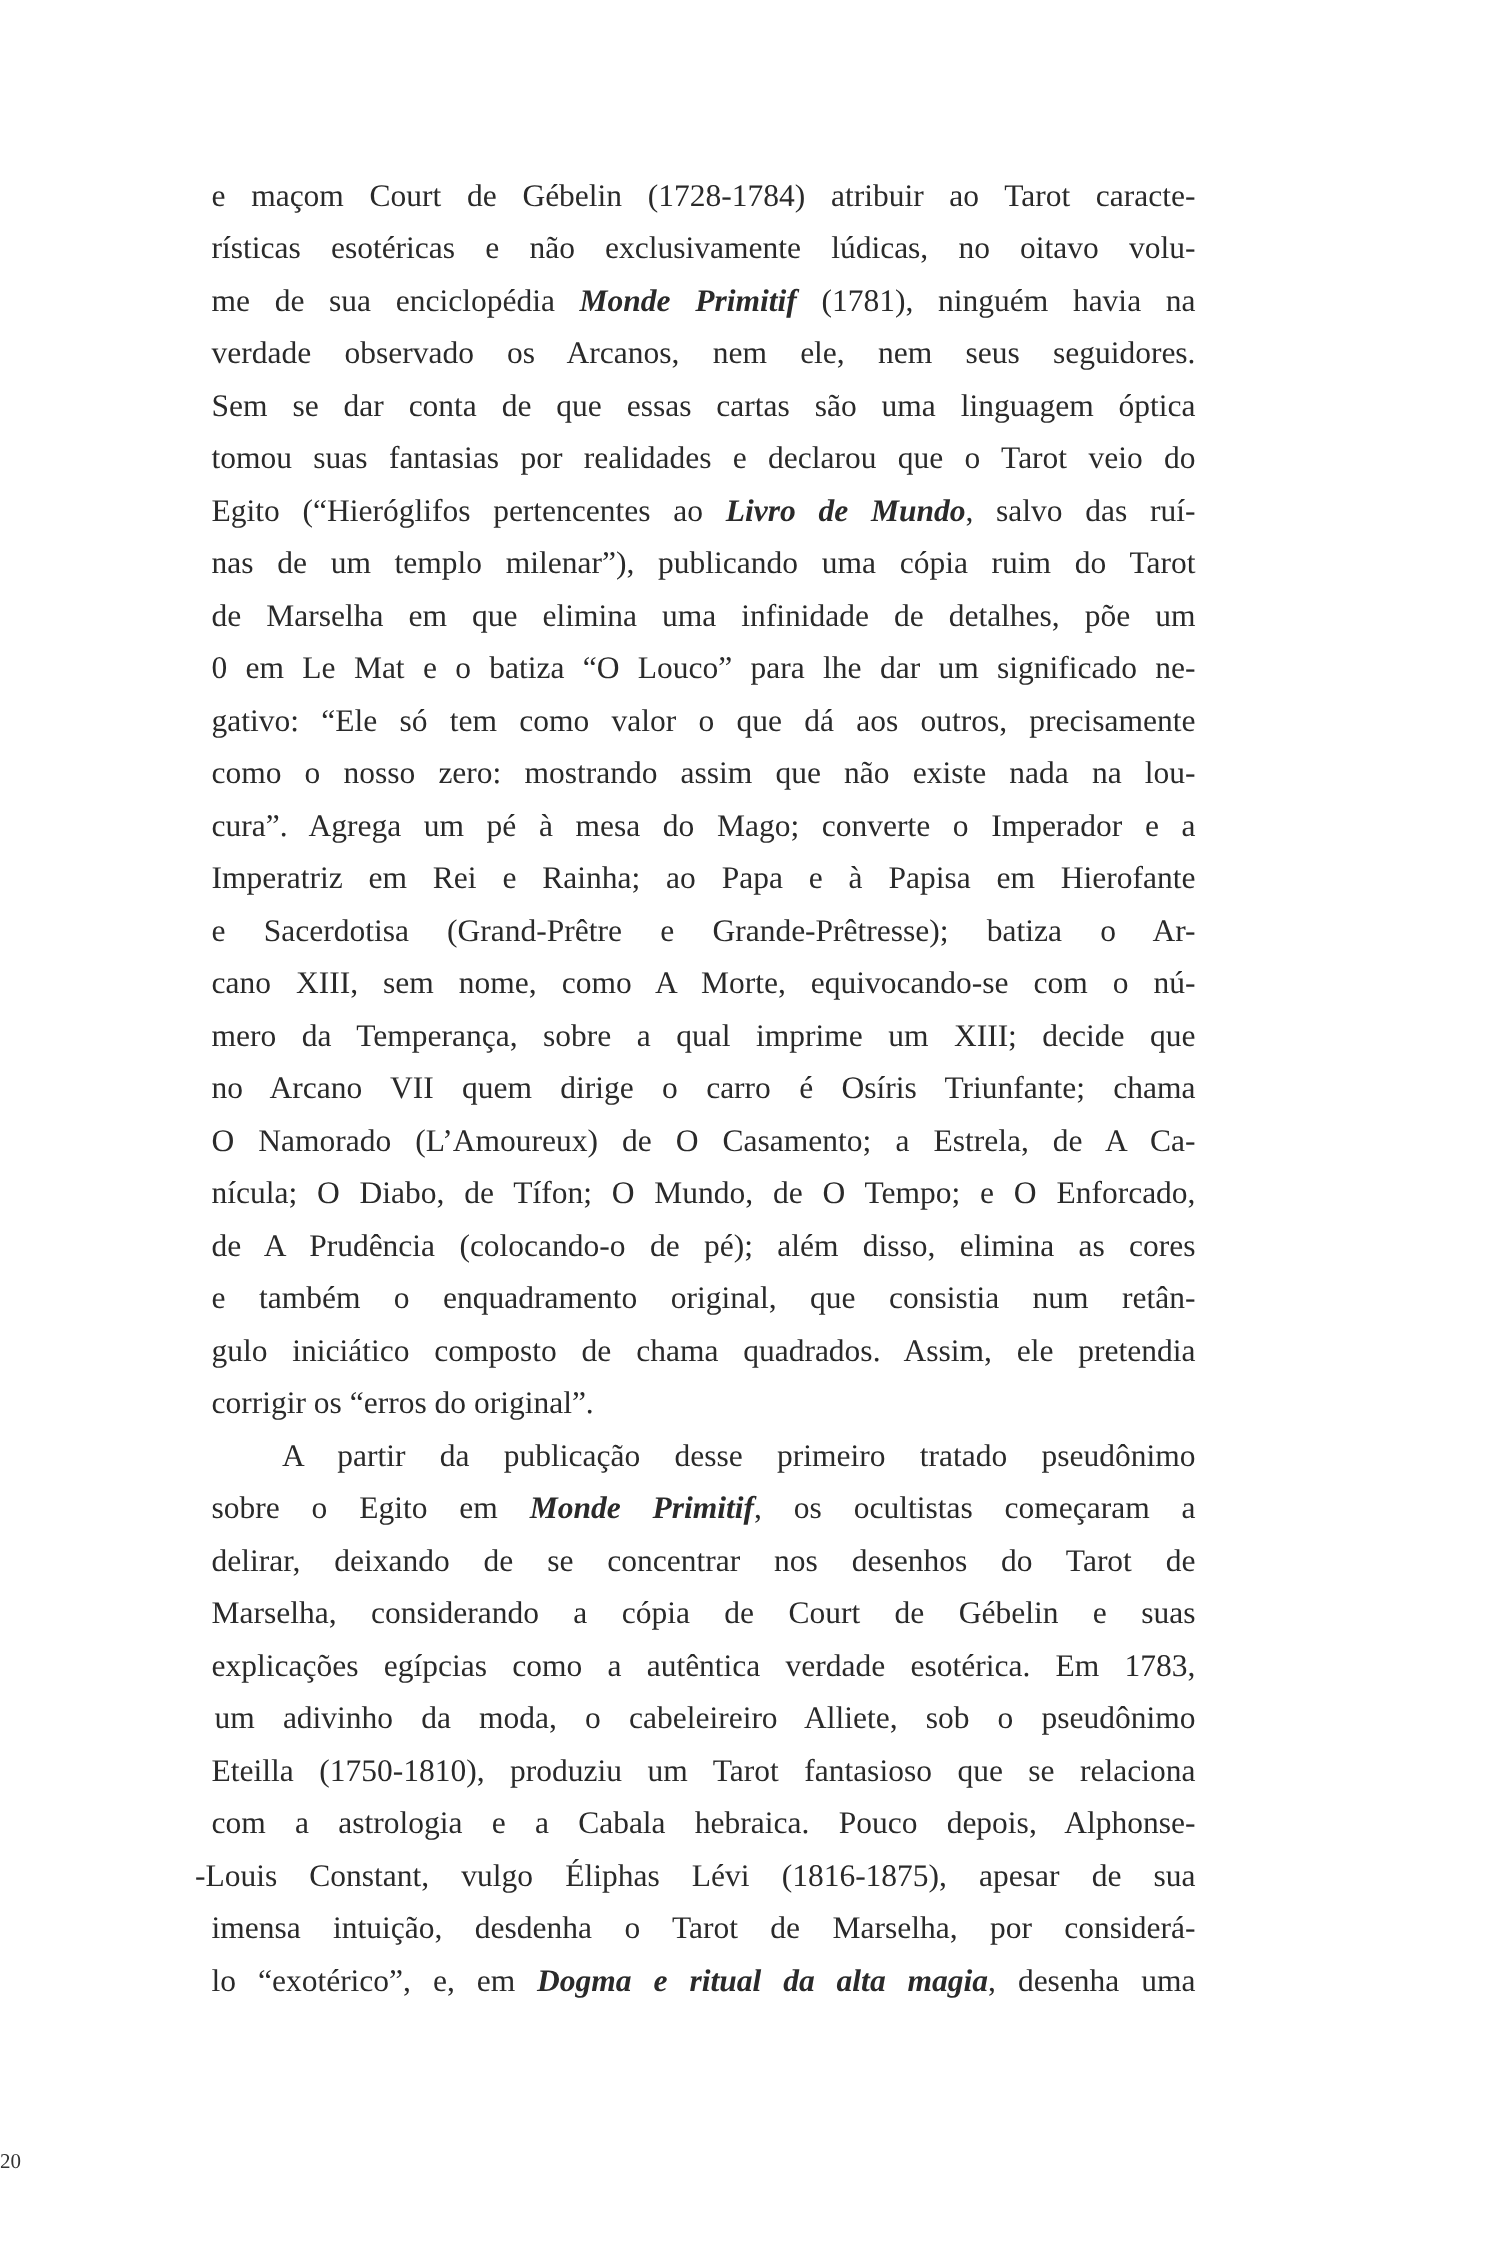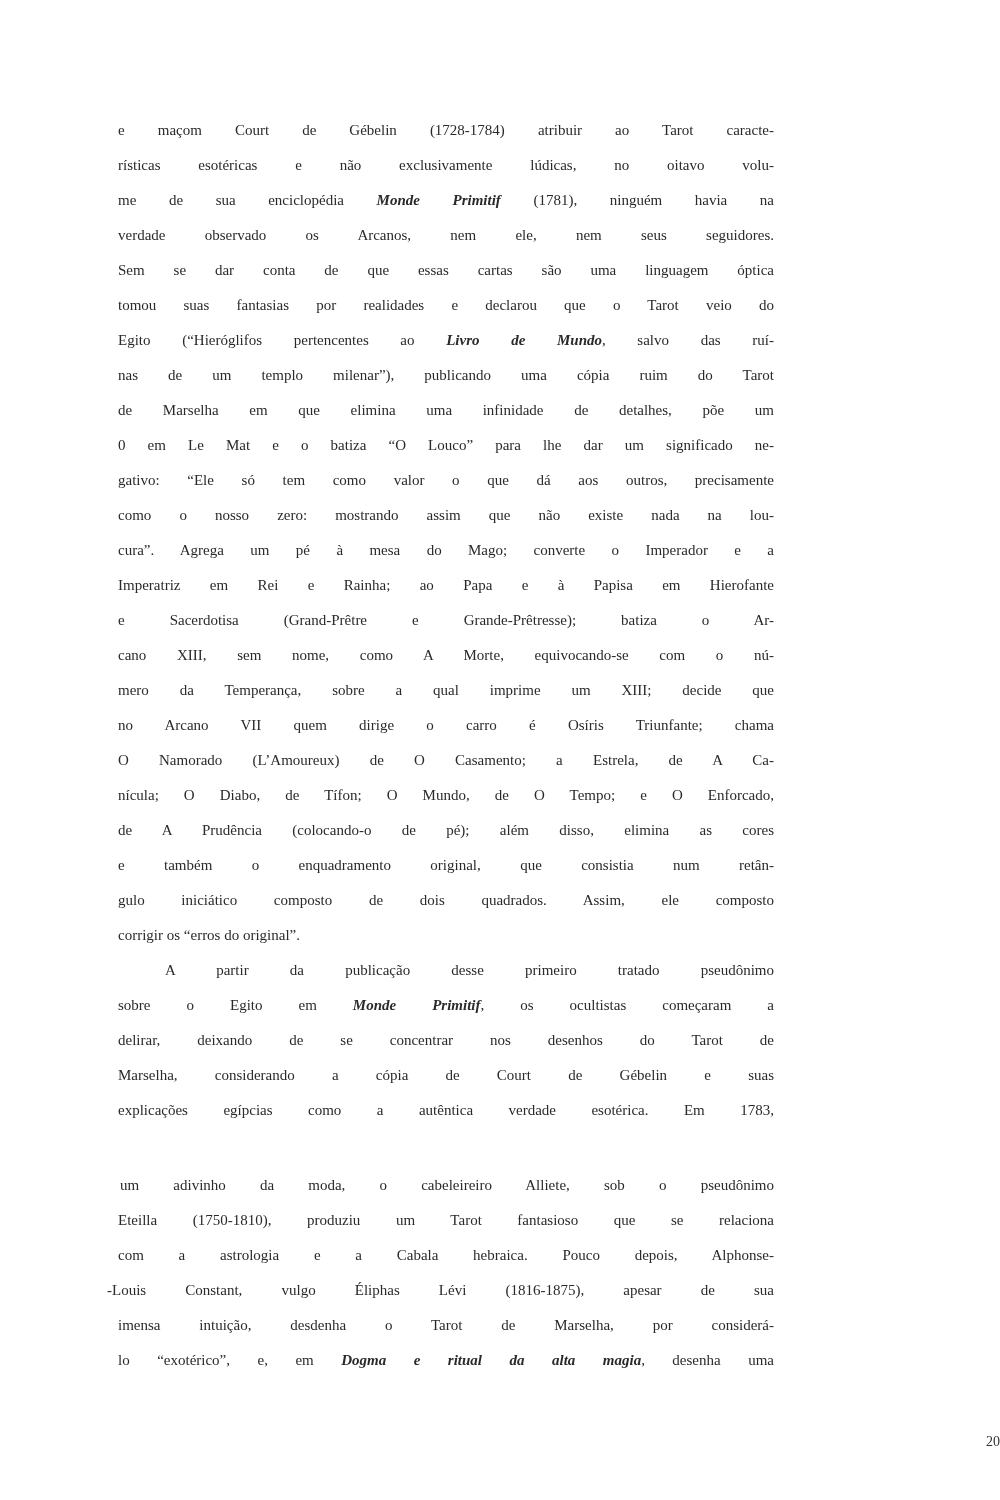--- a/index.html
+++ b/index.html
@@ -3,45 +3,45 @@
 <meta charset="utf-8">
 <style>
   html, body { margin: 0; padding: 0; background: #ffffff; }
   body { width: 1000px; height: 1500px; position: relative; overflow: hidden; }
   .page {
     position: absolute; left: 0; top: 0; width: 1000px; height: 1500px;
     background: #ffffff;
   }
   .text-block {
     position: absolute;
-    left: 118px;
+    left: 141px;
     top: 113px;
     width: 656px;
     font-family: "Liberation Serif", "DejaVu Serif", serif;
-    font-size: 15px;
+    font-size: 21px;
     line-height: 35px;
     color: #2a2a2a;
   }
   .line {
     display: block;
     white-space: nowrap;
     text-align: justify;
     text-align-last: justify;
     height: 35px;
   }
   .line.last { text-align-last: left; }
   .line.indent { padding-left: 47px; }
   .line.outdent { margin-left: -11px; }
-  .line.shift { margin-left: 2px; margin-top: 40px; }
+  .line.shift { margin-left: 2px; }
   em { font-style: italic; font-weight: bold; }
   .page-number {
     position: absolute;
     left: 0; width: 1000px;
     top: 1434px;
-    text-align: right;
+    text-align: left;
     font-family: "Liberation Serif", "DejaVu Serif", serif;
     font-size: 14px;
     color: #333333;
   }
 </style>
 </head>
 <body>
 
 <div class="page">
   <div class="text-block">
@@ -61,21 +61,21 @@
     <span class="line">cura”. Agrega um pé à mesa do Mago; converte o Imperador e a</span>
     <span class="line">Imperatriz em Rei e Rainha; ao Papa e à Papisa em Hierofante</span>
     <span class="line">e Sacerdotisa (Grand-Prêtre e Grande-Prêtresse); batiza o Ar-</span>
     <span class="line">cano XIII, sem nome, como A Morte, equivocando-se com o nú-</span>
     <span class="line">mero da Temperança, sobre a qual imprime um XIII; decide que</span>
     <span class="line">no Arcano VII quem dirige o carro é Osíris Triunfante; chama</span>
     <span class="line">O Namorado (L’Amoureux) de O Casamento; a Estrela, de A Ca-</span>
     <span class="line">nícula; O Diabo, de Tífon; O Mundo, de O Tempo; e O Enforcado,</span>
     <span class="line">de A Prudência (colocando-o de pé); além disso, elimina as cores</span>
     <span class="line">e também o enquadramento original, que consistia num retân-</span>
-    <span class="line">gulo iniciático composto de dois quadrados. Assim, ele composto</span>
+    <span class="line">gulo iniciático composto de chama quadrados. Assim, ele pretendia</span>
     <span class="line last">corrigir os “erros do original”.</span>
 
     <span class="line indent">A partir da publicação desse primeiro tratado pseudônimo</span>
     <span class="line"><span>sobre o Egito em </span><em>Monde Primitif</em><span>, os ocultistas começaram a</span></span>
     <span class="line">delirar, deixando de se concentrar nos desenhos do Tarot de</span>
     <span class="line">Marselha, considerando a cópia de Court de Gébelin e suas</span>
     <span class="line">explicações egípcias como a autêntica verdade esotérica. Em 1783,</span>
     <span class="line shift">um adivinho da moda, o cabeleireiro Alliete, sob o pseudônimo</span>
     <span class="line">Eteilla (1750-1810), produziu um Tarot fantasioso que se relaciona</span>
     <span class="line">com a astrologia e a Cabala hebraica. Pouco depois, Alphonse-</span>

